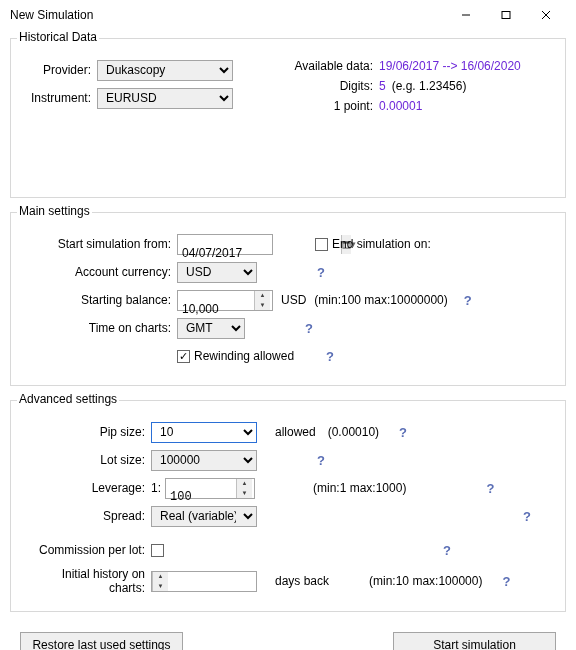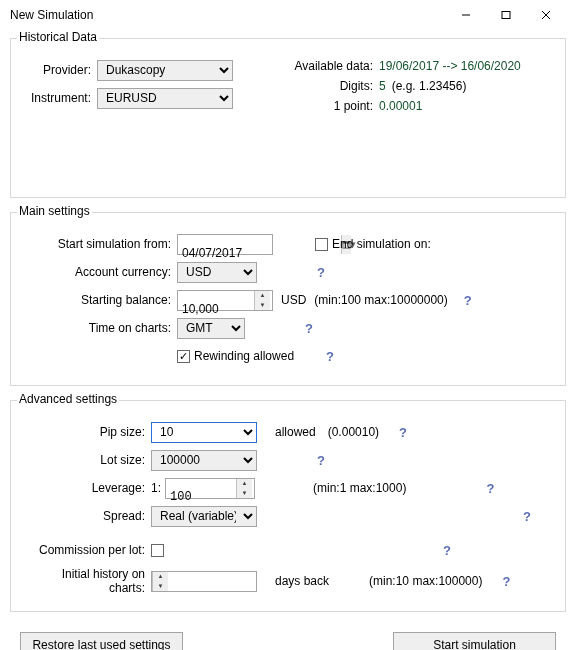--- a/index.html
+++ b/index.html
@@ -80,21 +80,21 @@
   .datefield .dd { width: 10px; text-align: center; color: #606060; font-size: 9px;}
   .numfield .spin {
     width: 16px; height: 19px; border-left: 1px solid #c0c0c0; background: #efefef;
     display: flex; flex-direction: column;
   }
   .numfield .spin div {
     flex: 1; display: flex; align-items: center; justify-content: center; font-size: 6px; color: #404040;
   }
   .disabled { color: #a8a8a8 !important; }
   .disabled input { color: #a8a8a8; }
-  .green { color: #14532d; }
+  .green { color: #6d28d9; }
   .help {
     width: 12px; height: 16px; display: inline-flex; align-items: center; justify-content: center;
     color: #5a6eb5; font-weight: bold; font-size: 13px; cursor: pointer;
   }
   .gap { display: inline-block; }
   .chk {
     width: 13px; height: 13px; border: 1px solid #666; background: #fff;
     display: inline-flex; align-items: center; justify-content: center; margin-right: 4px;
     vertical-align: middle;
   }

